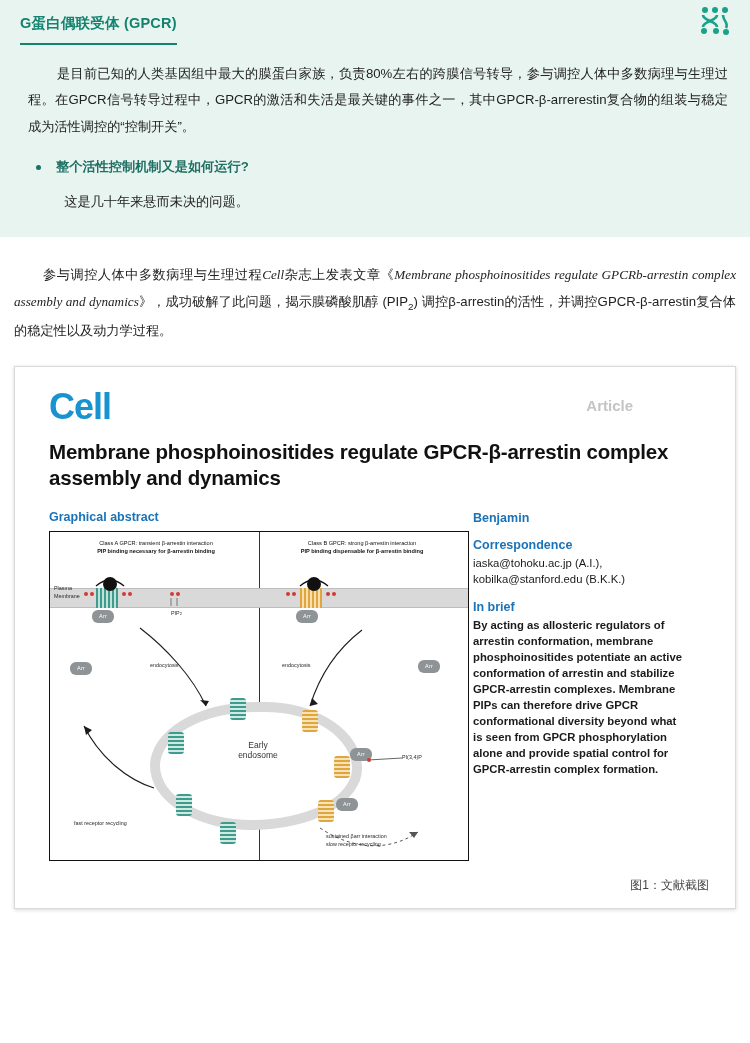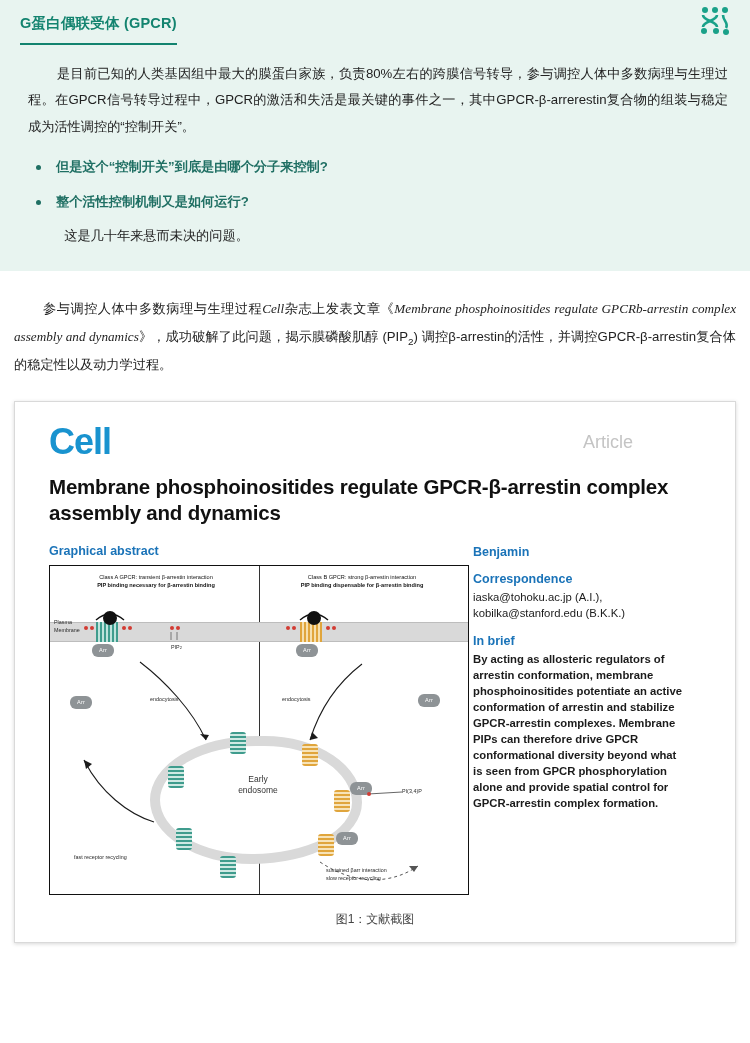--- a/index.html
+++ b/index.html
@@ -108,22 +108,22 @@
     font-family: "Liberation Sans", sans-serif;
     font-weight: bold;
     font-size: 36px;
     color: #1993cf;
     letter-spacing: -1px;
     line-height: 1;
     padding-left: 8px;
   }
   .article-tag {
     color: #c4c4c4;
-    font-weight: normal;
-    font-size: 18px;
+    font-weight: bold;
+    font-size: 15px;
     padding-top: 8px;
     padding-right: 76px;
   }
   .paper-title {
     font-size: 20.5px;
     font-weight: bold;
     line-height: 1.28;
     margin: 14px 0 18px 8px;
     color: #111;
     letter-spacing: -.2px;
@@ -157,21 +157,21 @@
   }
   .side-h.gap { margin-top: 13px; }
   .side-p {
     font-size: 11.3px;
     line-height: 1.42;
     color: #1b1b1b;
     margin: 0;
   }
   .side-p.brief { font-weight: bold; }
   .fig-cap {
-    text-align: center;
+    text-align: right;
     font-size: 12px;
     color: #444;
     margin-top: 16px;
     padding-bottom: 4px;
   }
 
   
   .ga-frame .membrane {
     position: absolute; left: 0; right: 0; top: 56px; height: 20px;
     background: #d9d9d9;
@@ -261,21 +261,20 @@
         <circle cx="20" cy="25" r="3"></circle>
         <circle cx="30" cy="26" r="3"></circle>
     </g>
   </svg>
 </div>
 
 <section class="intro-block">
   <div class="intro-title">G蛋白偶联受体 (GPCR)</div>
   <p class="intro-para">是目前已知的人类基因组中最大的膜蛋白家族，负责80%左右的跨膜信号转导，参与调控人体中多数病理与生理过程。在GPCR信号转导过程中，GPCR的激活和失活是最关键的事件之一，其中GPCR-β-arrerestin复合物的组装与稳定成为活性调控的“控制开关”。</p>
   <ul class="bullets">
-    <li>但是这个“控制开关”到底是由哪个分子来控制?</li>
     <li>整个活性控制机制又是如何运行?</li>
   </ul>
   <p class="intro-tail">这是几十年来悬而未决的问题。</p>
 </section>
 
 <p class="body-para">
   <span>参与调控人体中多数病理与生理过程</span><span class="jrnl">Cell</span><span>杂志上发表文章《</span><i>Membrane phosphoinositides regulate GPCRb-arrestin complex assembly and dynamics</i><span>》，成功破解了此问题，揭示膜磷酸肌醇 (PIP</span><span class="sub">2</span><span>) 调控β-arrestin的活性，并调控GPCR-β-arrestin复合体的稳定性以及动力学过程。</span>
 </p>
 
 <section class="figure-card">

